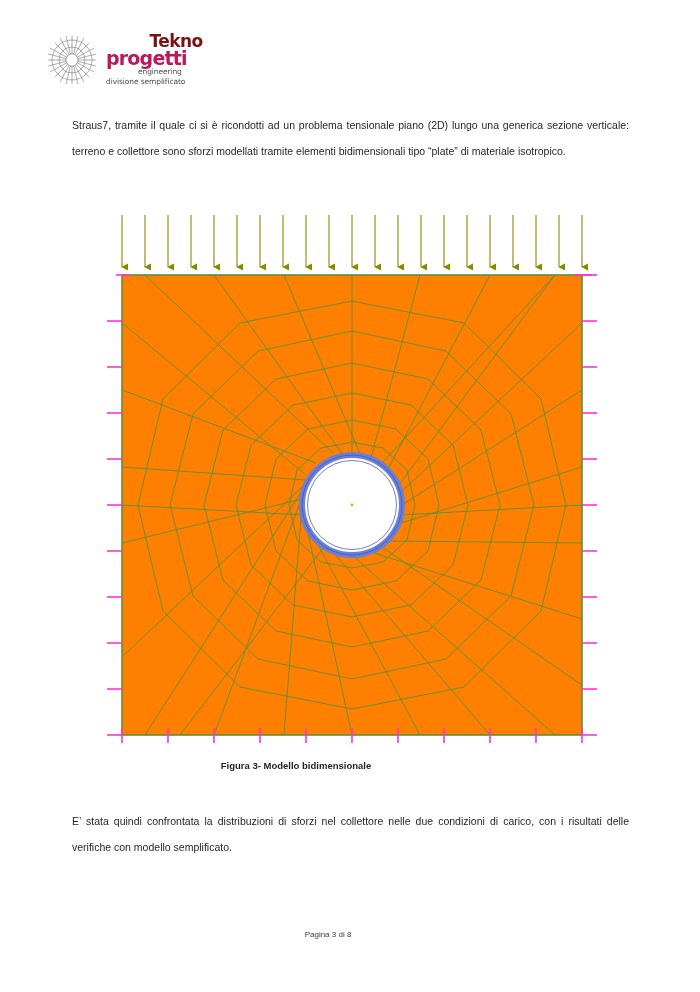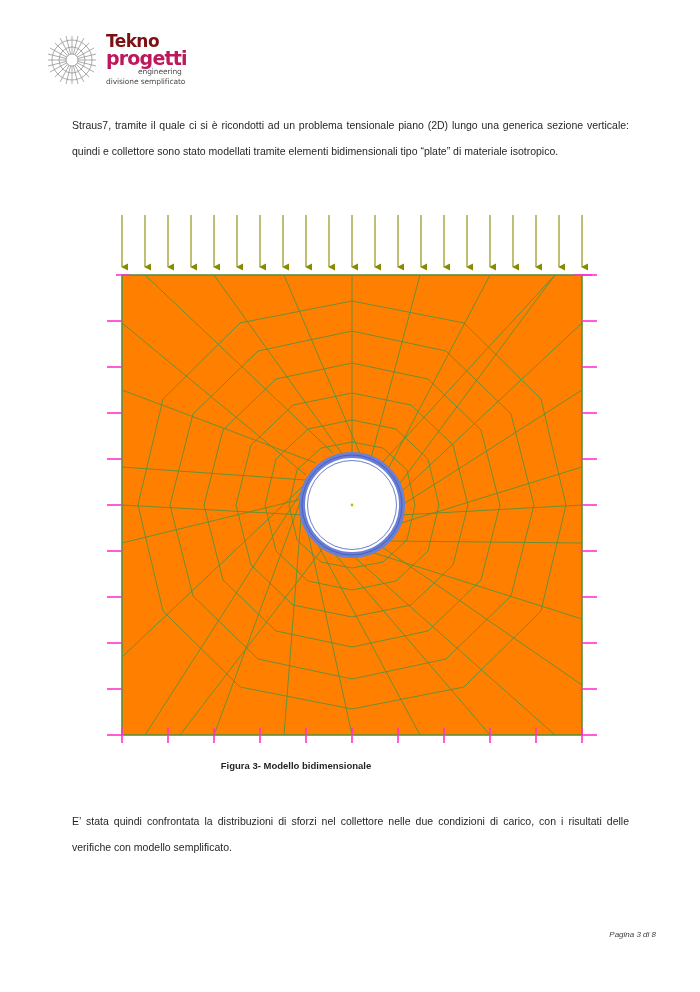--- a/index.html
+++ b/index.html
@@ -44,20 +44,21 @@
     width: 140px;
   }
   .logo-word1 {
     font-family: "DejaVu Sans", sans-serif;
     font-weight: bold;
     font-size: 17px;
     letter-spacing: -0.6px;
     color: #7b1113;
     line-height: 15px;
     display: block;
+    text-align: center;
   }
   .logo-word2 {
     font-family: "DejaVu Sans", sans-serif;
     font-weight: bold;
     font-size: 19px;
     letter-spacing: -0.8px;
     color: #be185d;
     line-height: 18px;
     display: block;
   }
@@ -122,25 +123,24 @@
     font-weight: bold;
     color: #231f20;
   }
 
   
   .footer {
     position: absolute;
     left: 0;
     top: 930px;
     width: 656px;
-    text-align: right;
+    text-align: center;
     font-family: "Liberation Sans", sans-serif;
     font-size: 8px;
     color: #3b3b3b;
-    font-style: italic;
   }
 </style>
 </head>
 <body>
 
 <div class="page">
 
   <div class="logo-block">
     <div class="logo-mark">
       <svg width="56" height="56" viewBox="0 0 56 56" xmlns="http://www.w3.org/2000/svg">
@@ -164,21 +164,21 @@
       </svg>
     </div>
     <div class="logo-text">
       <span class="logo-word1">Tekno</span>
       <span class="logo-word2">progetti</span>
       <span class="logo-sub1">engineering</span>
       <span class="logo-sub2">divisione semplificato</span>
     </div>
   </div>
 
-  <div class="para" id="para-intro">Straus7, tramite il quale ci si è ricondotti ad un problema tensionale piano (2D) lungo una generica sezione verticale: quindi e collettore sono stato modellati tramite elementi bidimensionali tipo “plate” di materiale isotropico.</div>
+  <div class="para" id="para-intro">Straus7, tramite il quale ci si è ricondotti ad un problema tensionale piano (2D) lungo una generica sezione verticale: terreno e collettore sono sforzi modellati tramite elementi bidimensionali tipo “plate” di materiale isotropico.</div>
 
   <div class="figure">
     <svg width="500" height="545" viewBox="0 0 500 545" xmlns="http://www.w3.org/2000/svg">
       <defs>
         <marker id="arrowhead" markerWidth="7" markerHeight="7" refX="3.2" refY="5.6" orient="auto">
           <polygon points="0,0 6.4,0 3.2,6.4" fill="#8a8a00"></polygon>
         </marker>
 
       </defs>
 

